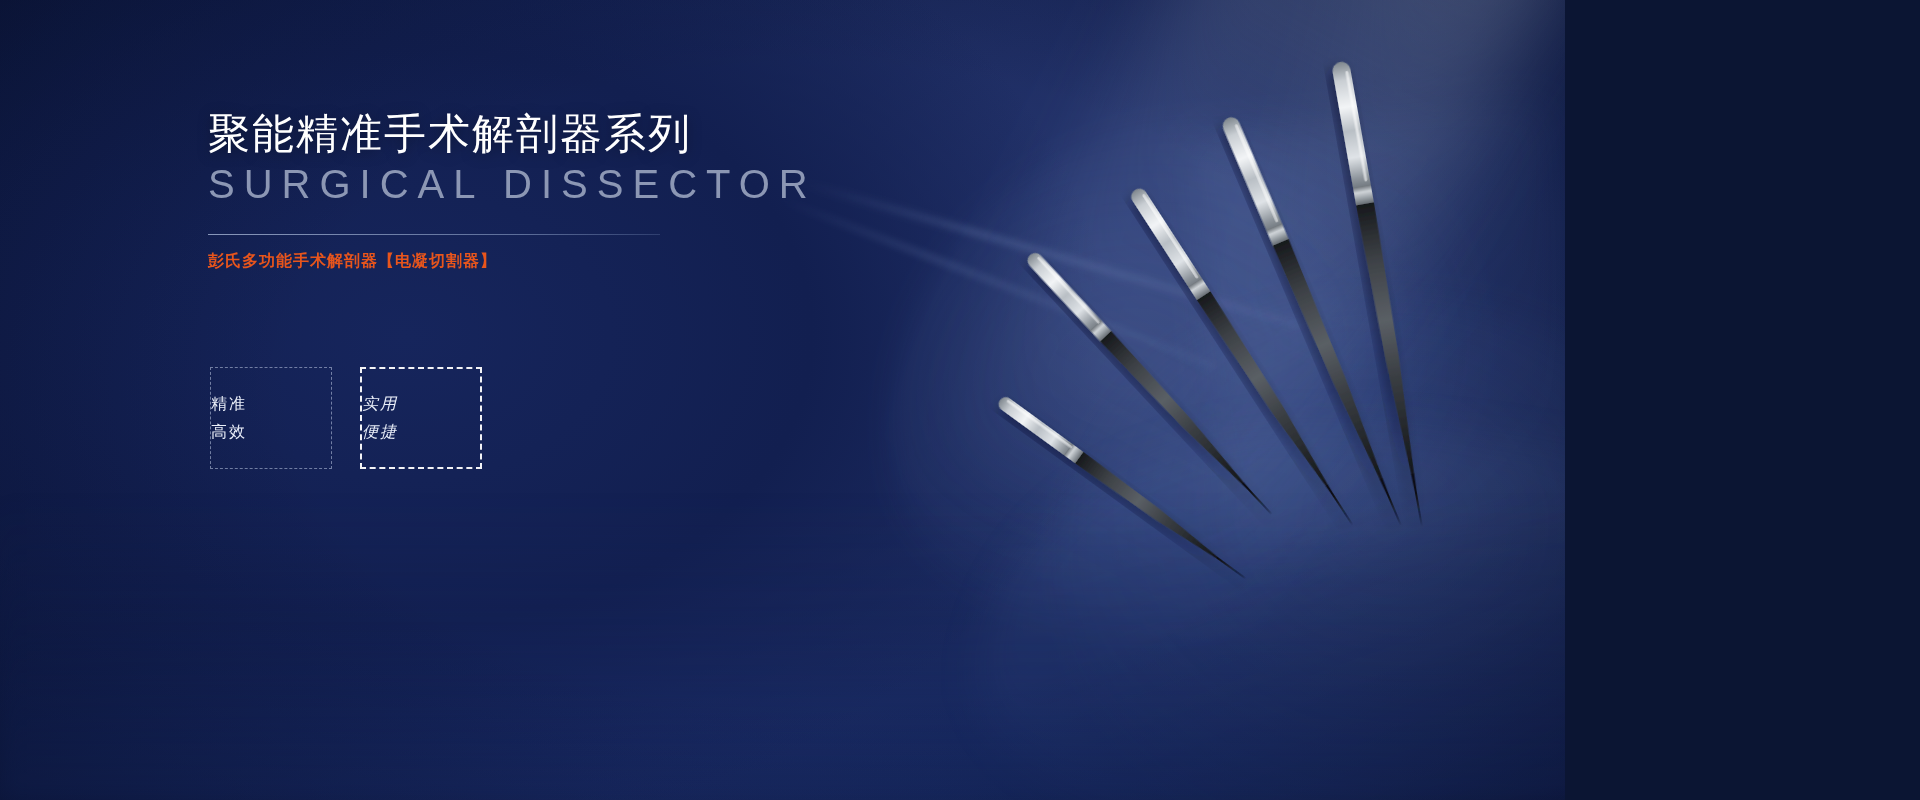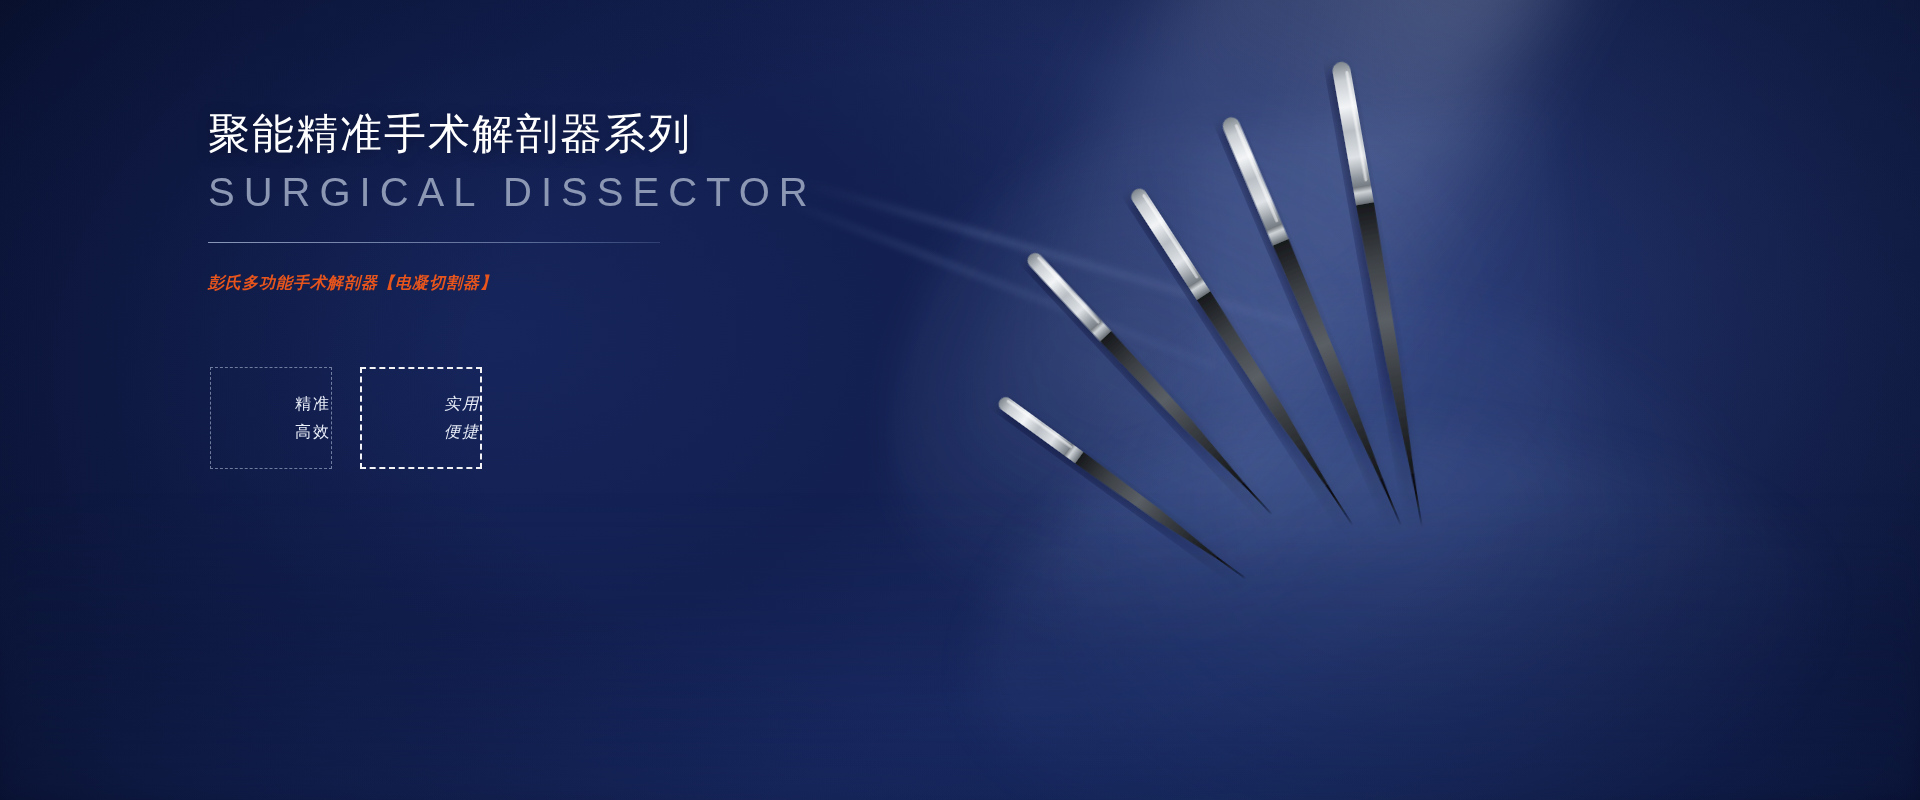--- a/index.html
+++ b/index.html
@@ -7,21 +7,21 @@
 
   html, body {
     width:1920px; height:800px;
     overflow:hidden;
     background:#0b1533;
     font-family:"Liberation Sans","DejaVu Sans",sans-serif;
   }
 
   .banner {
     position:relative;
-    width:1920px; height:800px;
+    width:1565px; height:800px;
     overflow:hidden;
     background:
       radial-gradient(ellipse 900px 640px at 26% 42%, #16255c 0%, #121f50 45%, rgba(14,27,72,0) 78%),
       radial-gradient(ellipse 1100px 820px at 72% 34%, #25356e 0%, rgba(30,44,94,0.55) 46%, rgba(16,28,72,0) 80%),
       linear-gradient(118deg, #0d1941 0%, #122052 28%, #18275e 52%, #14265c 70%, #101e4e 88%, #0c1740 100%);
   }
 
   
   .bg-layer { position:absolute; inset:0; pointer-events:none; }
 
@@ -101,58 +101,56 @@
     font-size:42px;
     font-weight:400;
     letter-spacing:2px;
     color:#ffffff;
     line-height:1.25;
     white-space:nowrap;
     text-shadow:0 2px 14px rgba(0,0,0,0.35);
   }
 
   .title-en {
-    margin-top:8px;
     font-size:40px;
     font-weight:300;
     letter-spacing:9px;
     color:#8c97b4;
     line-height:1.18;
     white-space:nowrap;
   }
 
   .divider {
     margin-top:26px;
     width:452px; height:1px;
     background:linear-gradient(90deg, rgba(176,192,222,0.75) 0%, rgba(150,170,208,0.55) 70%, rgba(130,152,195,0.25) 100%);
   }
 
   .subtitle {
-    margin-top:30px;
+    margin-top:16px;
     font-size:16px;
     font-weight:700;
     letter-spacing:1px;
     color:#e8551c;
     white-space:nowrap;
-    font-style:italic;
   }
 
   
   .features {
     position:absolute;
     left:210px; top:367px;
     display:flex;
     gap:28px;
   }
 
   .feature-box {
     width:122px; height:102px;
     display:flex;
     flex-direction:column;
-    align-items:flex-end;
+    align-items:flex-start;
     justify-content:center;
     border:1px dashed rgba(190,202,228,0.55);
     color:#e9eef8;
     font-size:16px;
     line-height:1.75;
     letter-spacing:2px;
   }
   .feature-box.highlight {
     border-color:rgba(255,255,255,0.95);
     border-width:2px;

